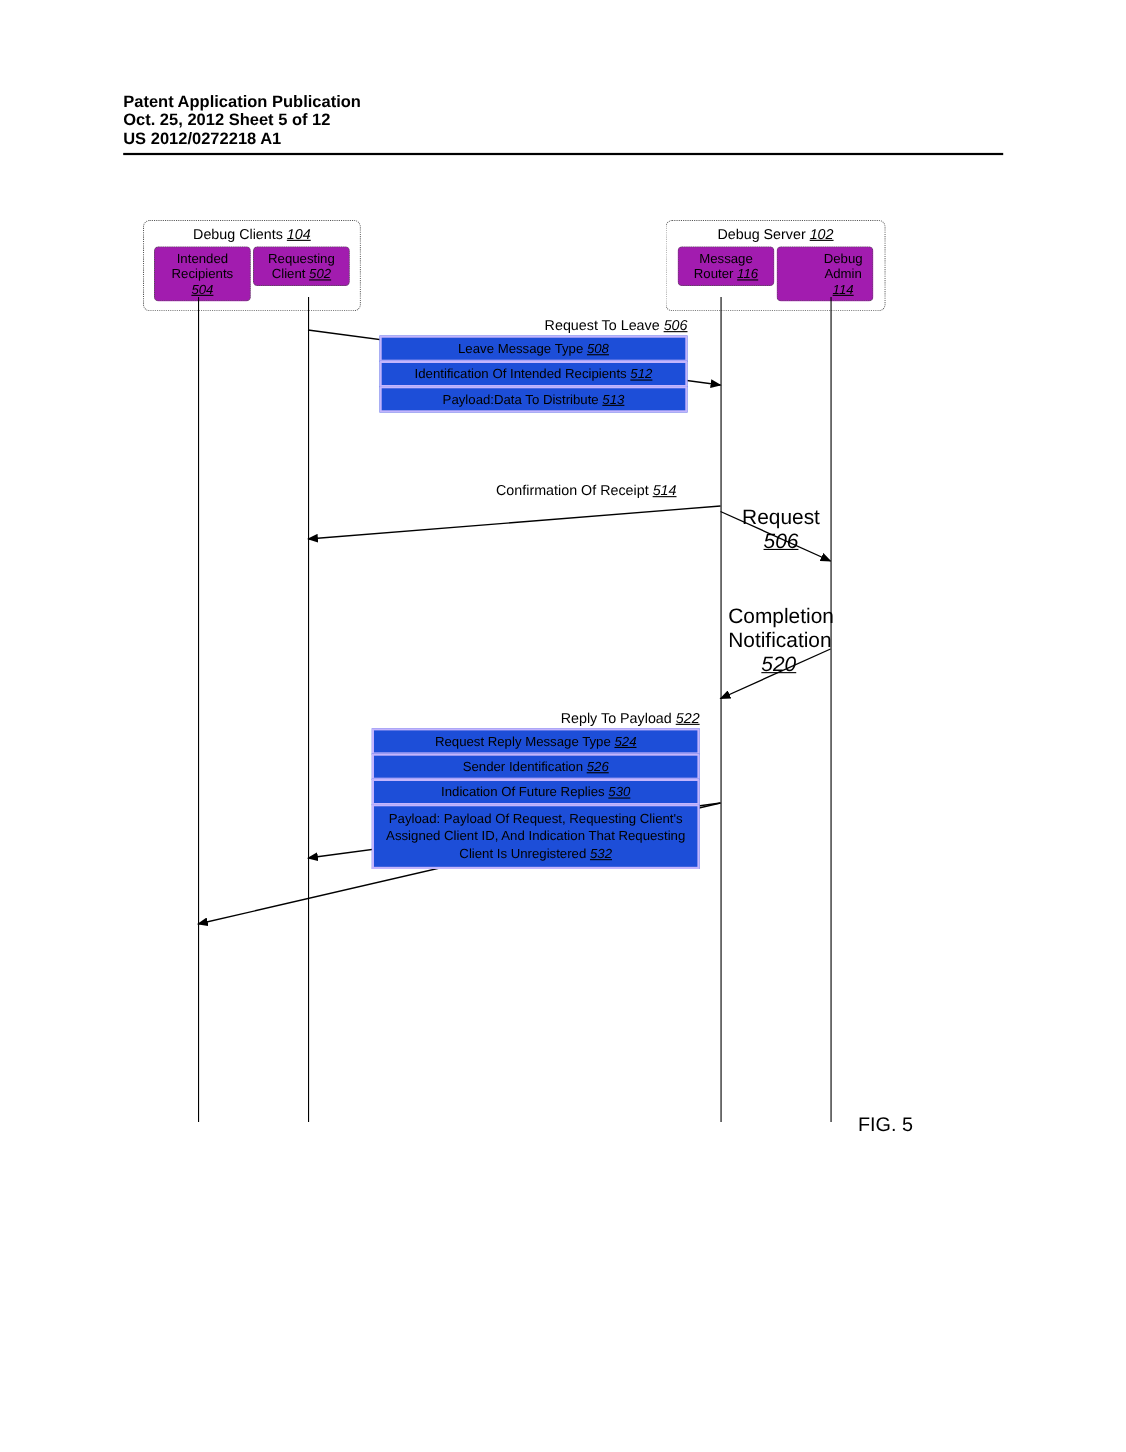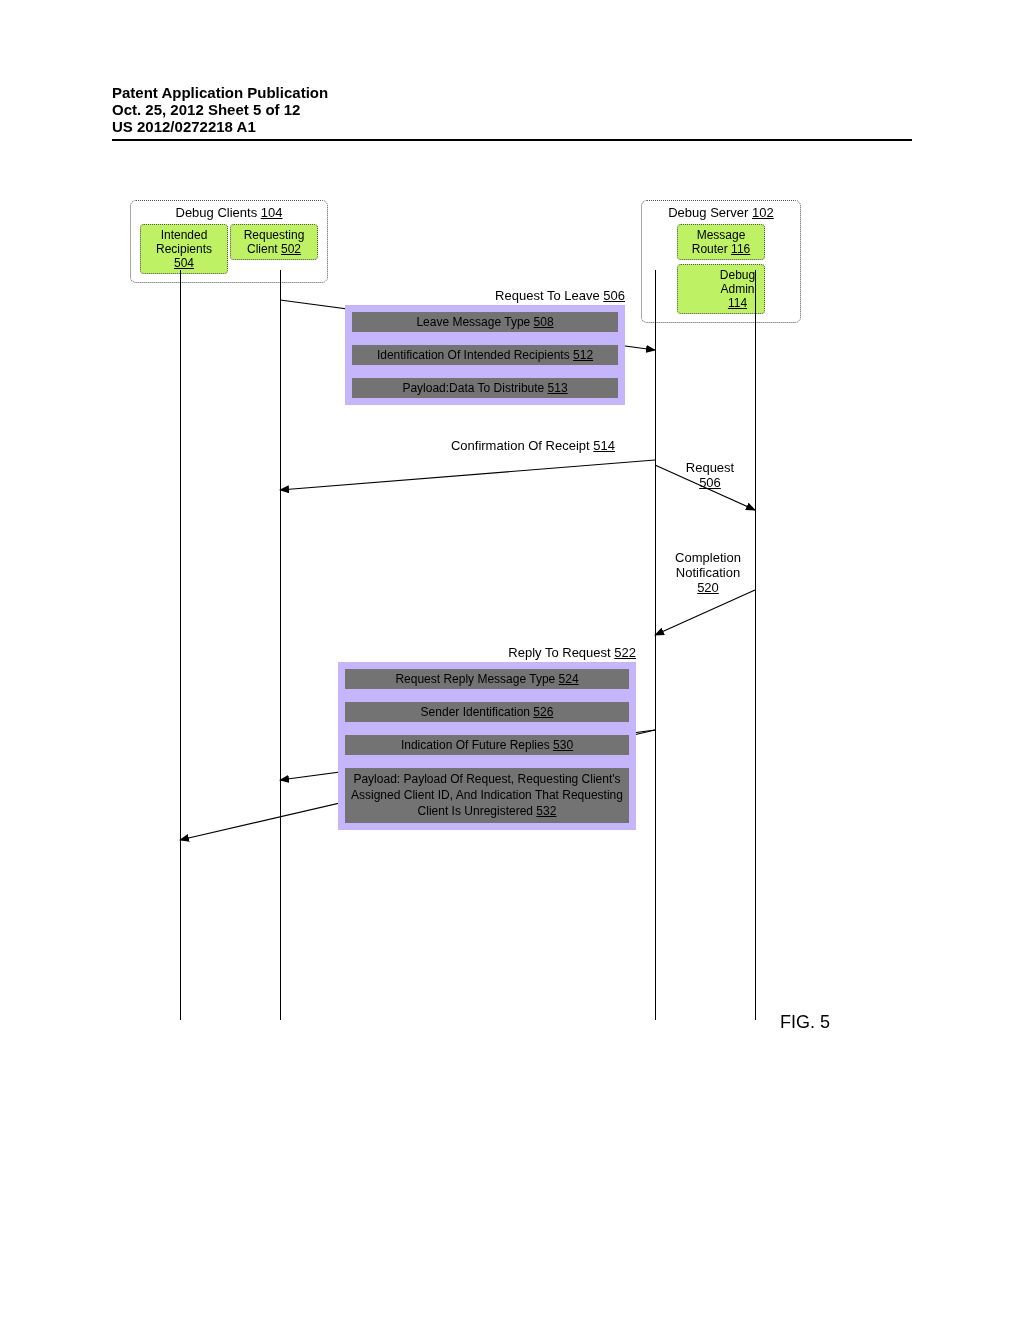--- a/index.html
+++ b/index.html
@@ -50,47 +50,47 @@
   }
   .entity-box {
     display: inline-block;
     border: 1px dotted #555;
     border-radius: 4px;
     padding: 3px 5px;
     margin: 2px 1px;
     font-size: 12px;
     text-align: center;
     vertical-align: top;
-    background: #bef264;
+    background: #a21caf;
   }
   .group-label {
     font-size: 13px;
     margin-bottom: 2px;
   }
-  .ref { text-decoration: underline; }
+  .ref { text-decoration: underline; font-style: italic; }
   .msg-block {
     position: absolute;
     text-align: center;
   }
   .msg-title {
     font-size: 13px;
     margin-bottom: 3px;
     text-align: right;
   }
   .msg-row {
-    border: 7px solid #c4b5fd;
+    border: 2px solid #c4b5fd;
     padding: 3px 6px;
     font-size: 12px;
-    background: #737373;
+    background: #1d4ed8;
     margin-top: -1px;
   }
   .msg-row:first-of-type { margin-top: 0; }
   .side-label {
     position: absolute;
-    font-size: 13px;
+    font-size: 19px;
     text-align: center;
   }
   .fig-label {
     position: absolute;
     font-size: 18px;
     font-weight: normal;
   }
   svg.arrows {
     position: absolute;
     top: 0; left: 0;
@@ -115,21 +115,21 @@
     </div>
     <div class="entity-box" style="width:88px;">
       <span>Intended Recipients</span>
       <span class="ref">504</span>
     </div><div class="entity-box" style="width:88px;">
       <span>Requesting Client</span>
       <span class="ref">502</span>
     </div>
   </div>
 
-  <div class="entity-group" style="left:475px; top:0px; width:160px;margin-left:36px;">
+  <div class="entity-group" style="left:475px; top:0px; width:200px;">
     <div class="group-label">
       <span>Debug Server</span>
       <span class="ref">102</span>
     </div>
     <div class="entity-box" style="width:88px;">
       <span>Message Router</span>
       <span class="ref">116</span>
     </div><div class="entity-box" style="width:88px;padding-left:38px;">
       <span>Debug Admin</span>
       <span class="ref">114</span>
@@ -183,21 +183,21 @@
     <div class="ref">506</div>
   </div>
 
   <div class="side-label" style="left:532px; top:350px; width:92px;">
     <div>Completion Notification</div>
     <div class="ref">520</div>
   </div>
 
   <div class="msg-block" style="left:208px; top:445px; width:298px;">
     <div class="msg-title">
-      <span>Reply To Request</span>
+      <span>Reply To Payload</span>
       <span class="ref">522</span>
     </div>
     <div class="msg-row"><span>Request Reply Message Type</span> <span class="ref">524</span></div>
     <div class="msg-row"><span>Sender Identification</span> <span class="ref">526</span></div>
     <div class="msg-row"><span>Indication Of Future Replies</span> <span class="ref">530</span></div>
     <div class="msg-row" style="line-height:1.35;"><span>Payload: Payload Of Request, Requesting Client's Assigned Client ID, And Indication That Requesting Client Is Unregistered</span> <span class="ref">532</span></div>
   </div>
 
 </div>
 

